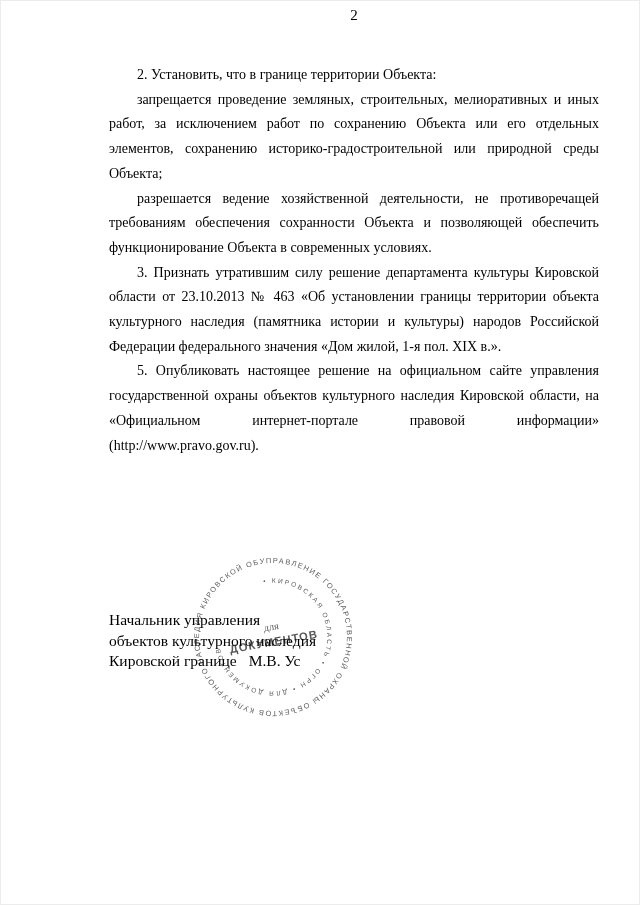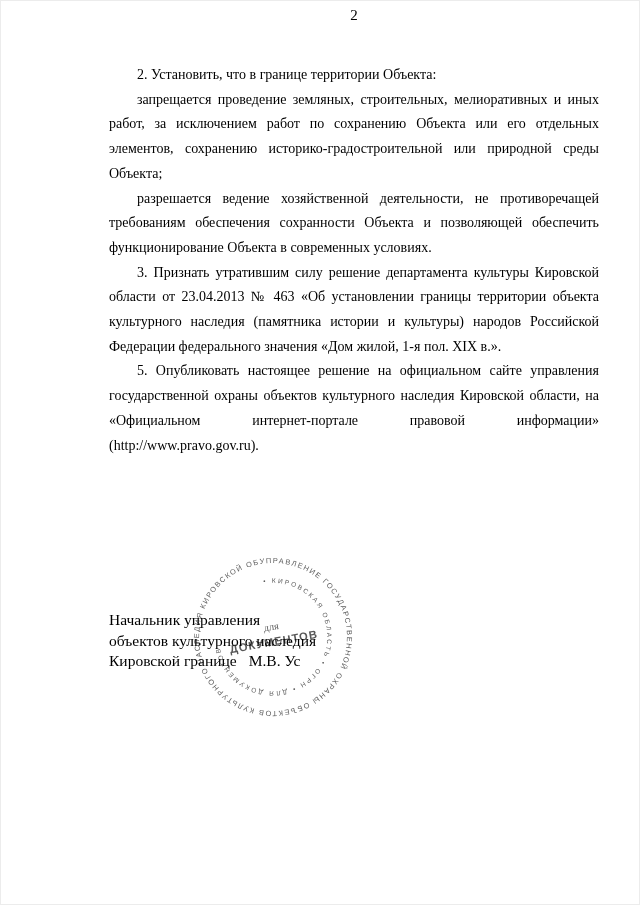--- a/index.html
+++ b/index.html
@@ -92,21 +92,21 @@
 <body>
 
 <div class="page">
 
   <div class="page-number">2</div>
 
   <div class="body-text">
     <p class="para">2. Установить, что в границе территории Объекта:</p>
     <p class="para">запрещается проведение земляных, строительных, мелиоративных и иных работ, за исключением работ по сохранению Объекта или его отдельных элементов, сохранению историко-градостроительной или природной среды Объекта;</p>
     <p class="para">разрешается ведение хозяйственной деятельности, не противоречащей требованиям обеспечения сохранности Объекта и позволяющей обеспечить функционирование Объекта в современных условиях.</p>
-    <p class="para">3. Признать утратившим силу решение департамента культуры Кировской области от 23.04.2013 № 463 «Об установлении границы территории объекта культурного наследия (памятника истории и культуры) народов Российской Федерации федерального значения «Дом жилой, 1-я пол. XIX в.».</p>
+    <p class="para">3. Признать утратившим силу решение департамента культуры Кировской области от 23.10.2013 № 463 «Об установлении границы территории объекта культурного наследия (памятника истории и культуры) народов Российской Федерации федерального значения «Дом жилой, 1-я пол. XIX в.».</p>
     <p class="para">5. Опубликовать настоящее решение на официальном сайте управления государственной охраны объектов культурного наследия Кировской области, на «Официальном интернет-портале правовой информации» (http://www.pravo.gov.ru).</p>
   </div>
 
   <div class="signature-block">
     <div>Начальник управления</div>
     <div>объектов культурного наследия</div>
     <div>
       <span>Кировской границе</span><span class="sig-name">М.В. Ус</span>
     </div>
   </div>

